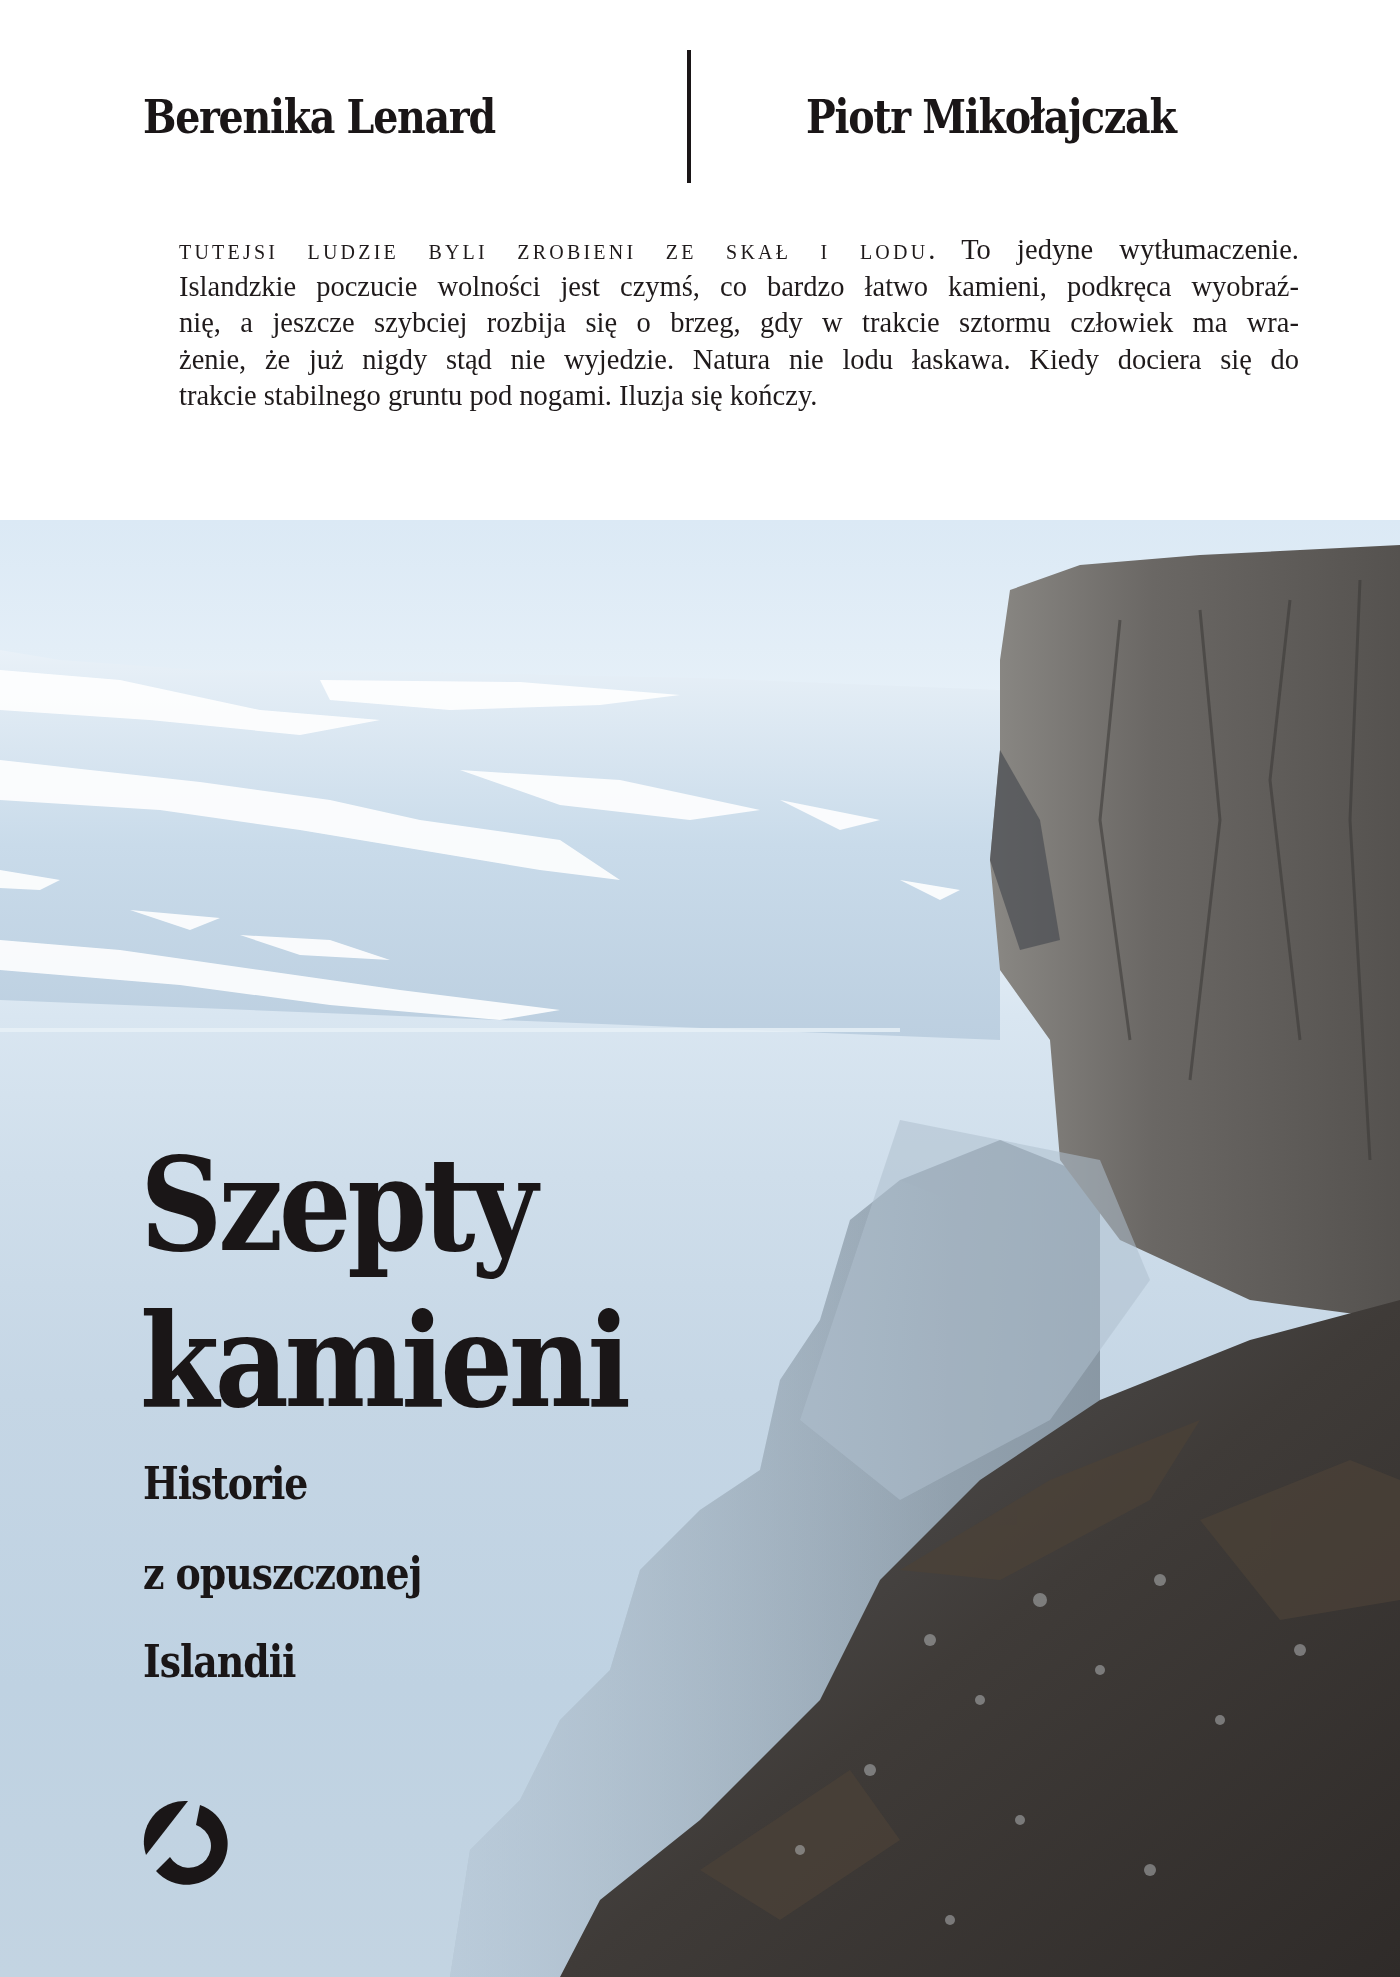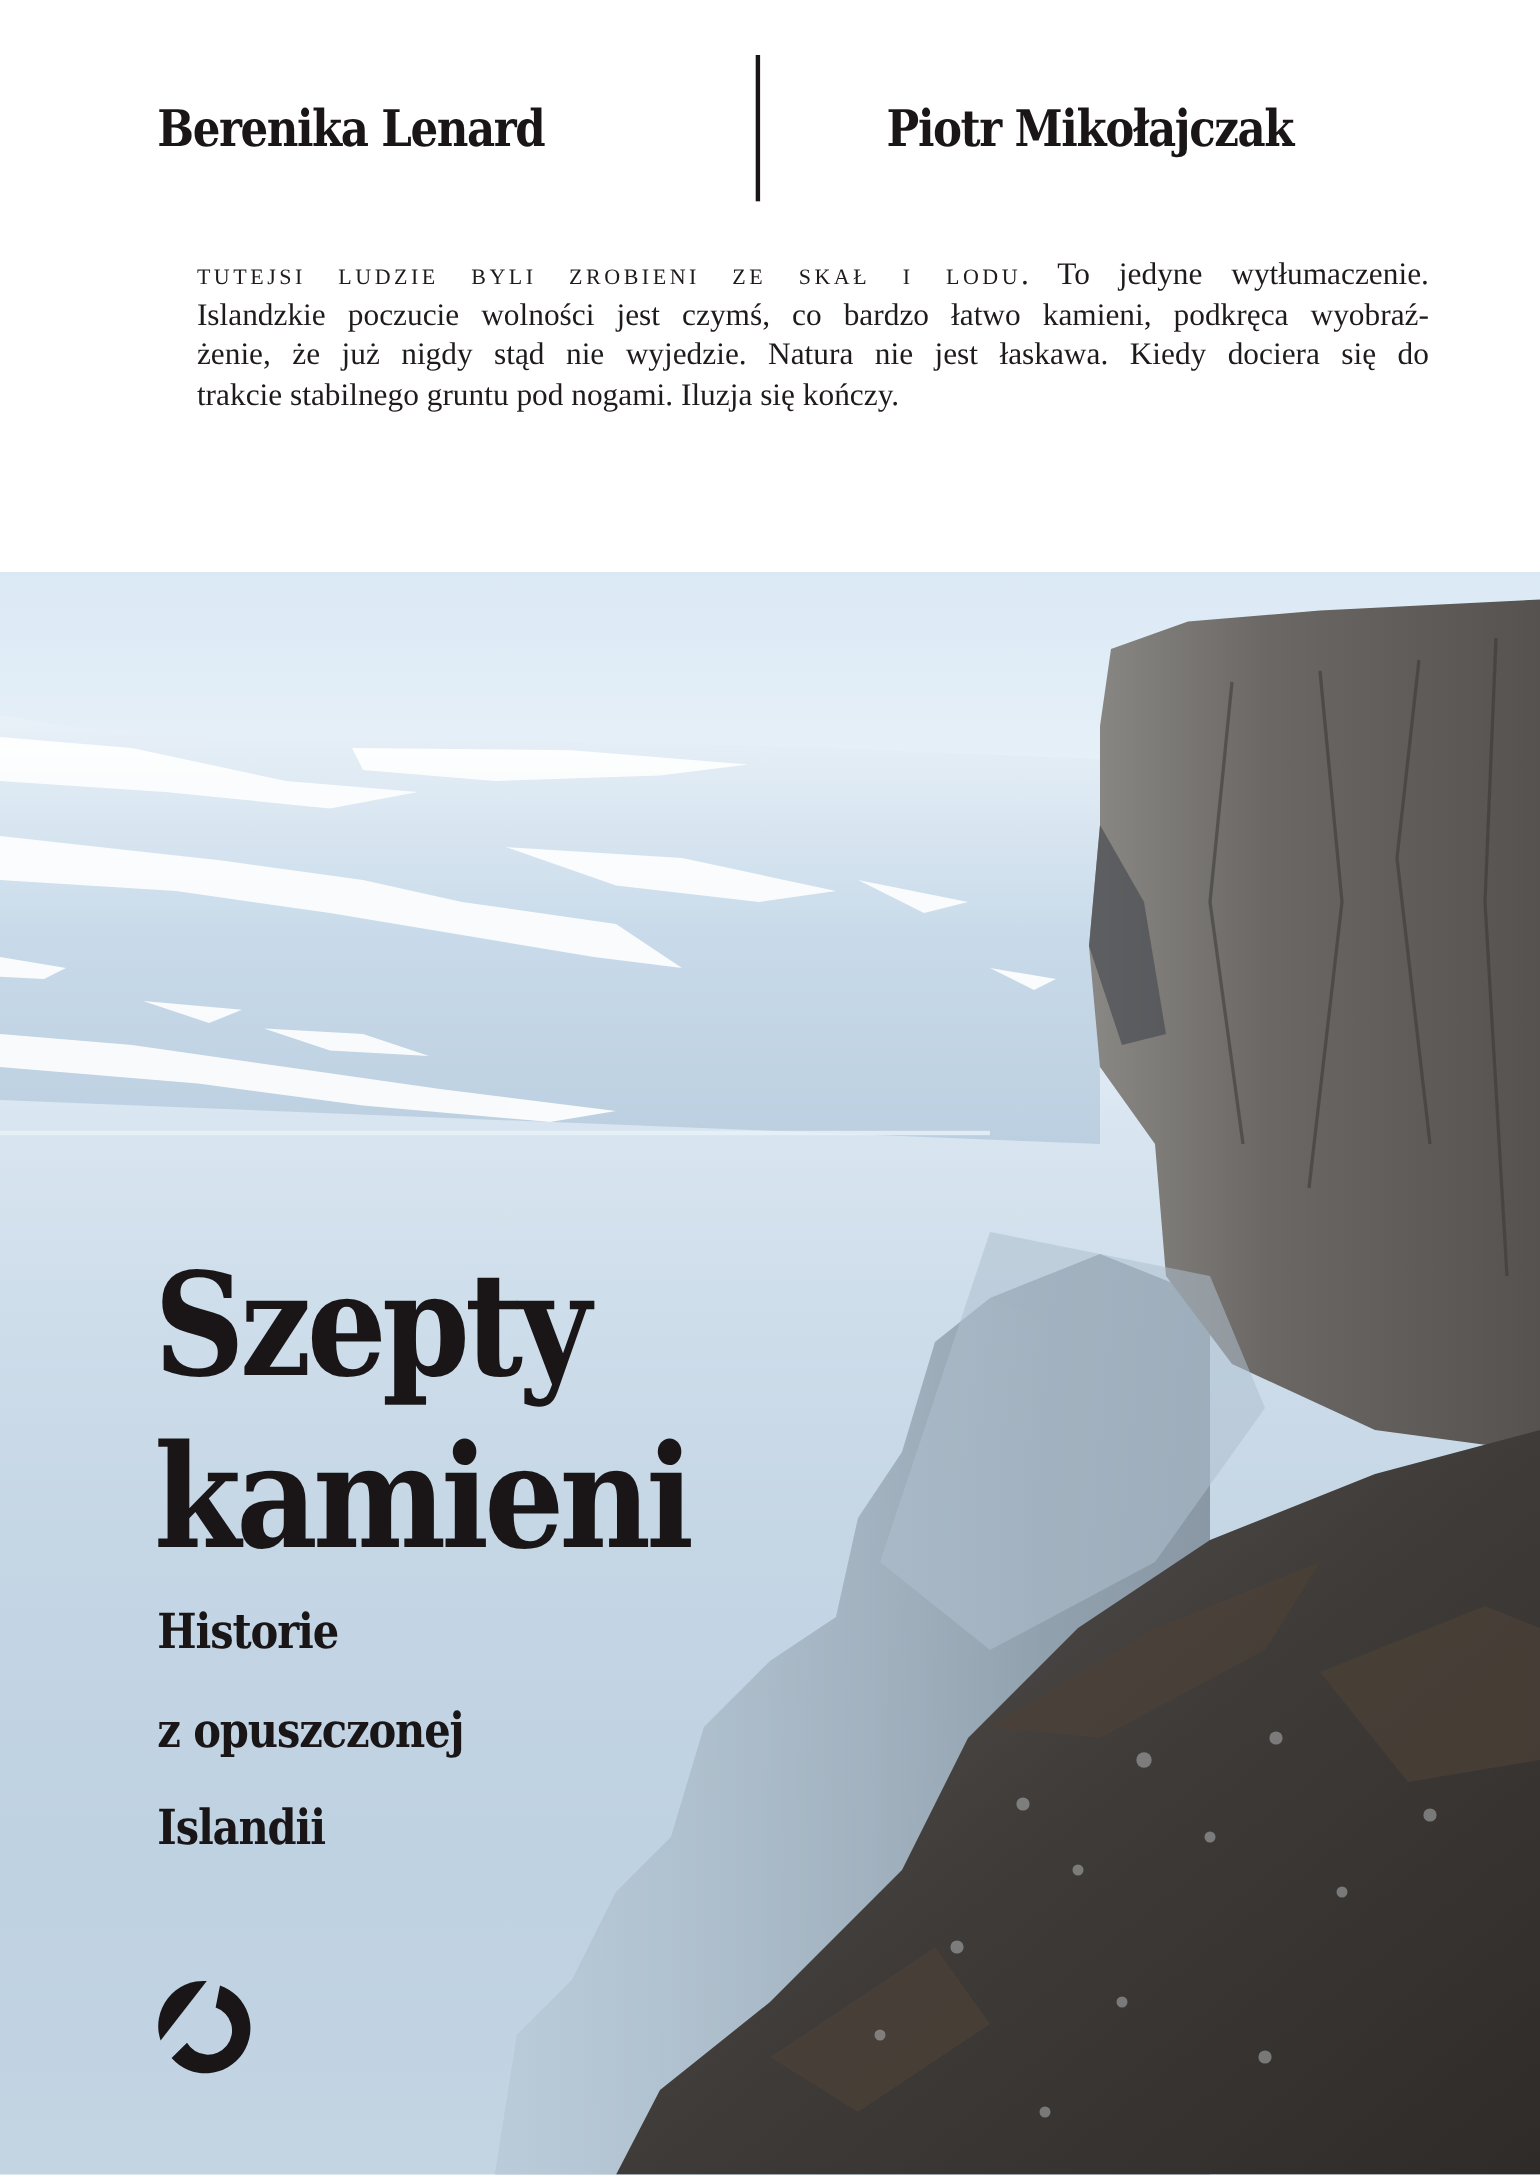--- a/index.html
+++ b/index.html
@@ -29,21 +29,22 @@
 <body>
 
 <div class="header">
   <div class="author left">Berenika Lenard</div>
   <div class="divider"></div>
   <div class="author right">Piotr Mikołajczak</div>
 
   <div class="blurb">
     <span class="line"><span class="sc">Tutejsi ludzie byli zrobieni ze skał i lodu</span><span>. To jedyne wytłumaczenie.</span></span>
     <span class="line">Islandzkie poczucie wolności jest czymś, co bardzo łatwo kamieni, podkręca wyobraź-</span>
-    <span class="line">żenie, że już nigdy stąd nie wyjedzie. Natura nie jest łaskawa. Kiedy dociera się do</span>
+    <span class="line">nię, a jeszcze szybciej rozbija się o brzeg, gdy w trakcie sztormu człowiek ma wra-</span>
+    <span class="line">żenie, że już nigdy stąd nie wyjedzie. Natura nie lodu łaskawa. Kiedy dociera się do</span>
     <span class="line last">trakcie stabilnego gruntu pod nogami. Iluzja się kończy.</span>
   </div>
 </div>
 
 <div class="photo">
   <svg width="1400" height="1457" viewBox="0 0 1400 1457">
     <defs>
       <linearGradient id="mtn" x1="0" y1="0" x2="0" y2="1">
         <stop offset="0" stop-color="#e9f1f8"></stop>
         <stop offset="0.5" stop-color="#c9dbea"></stop>

